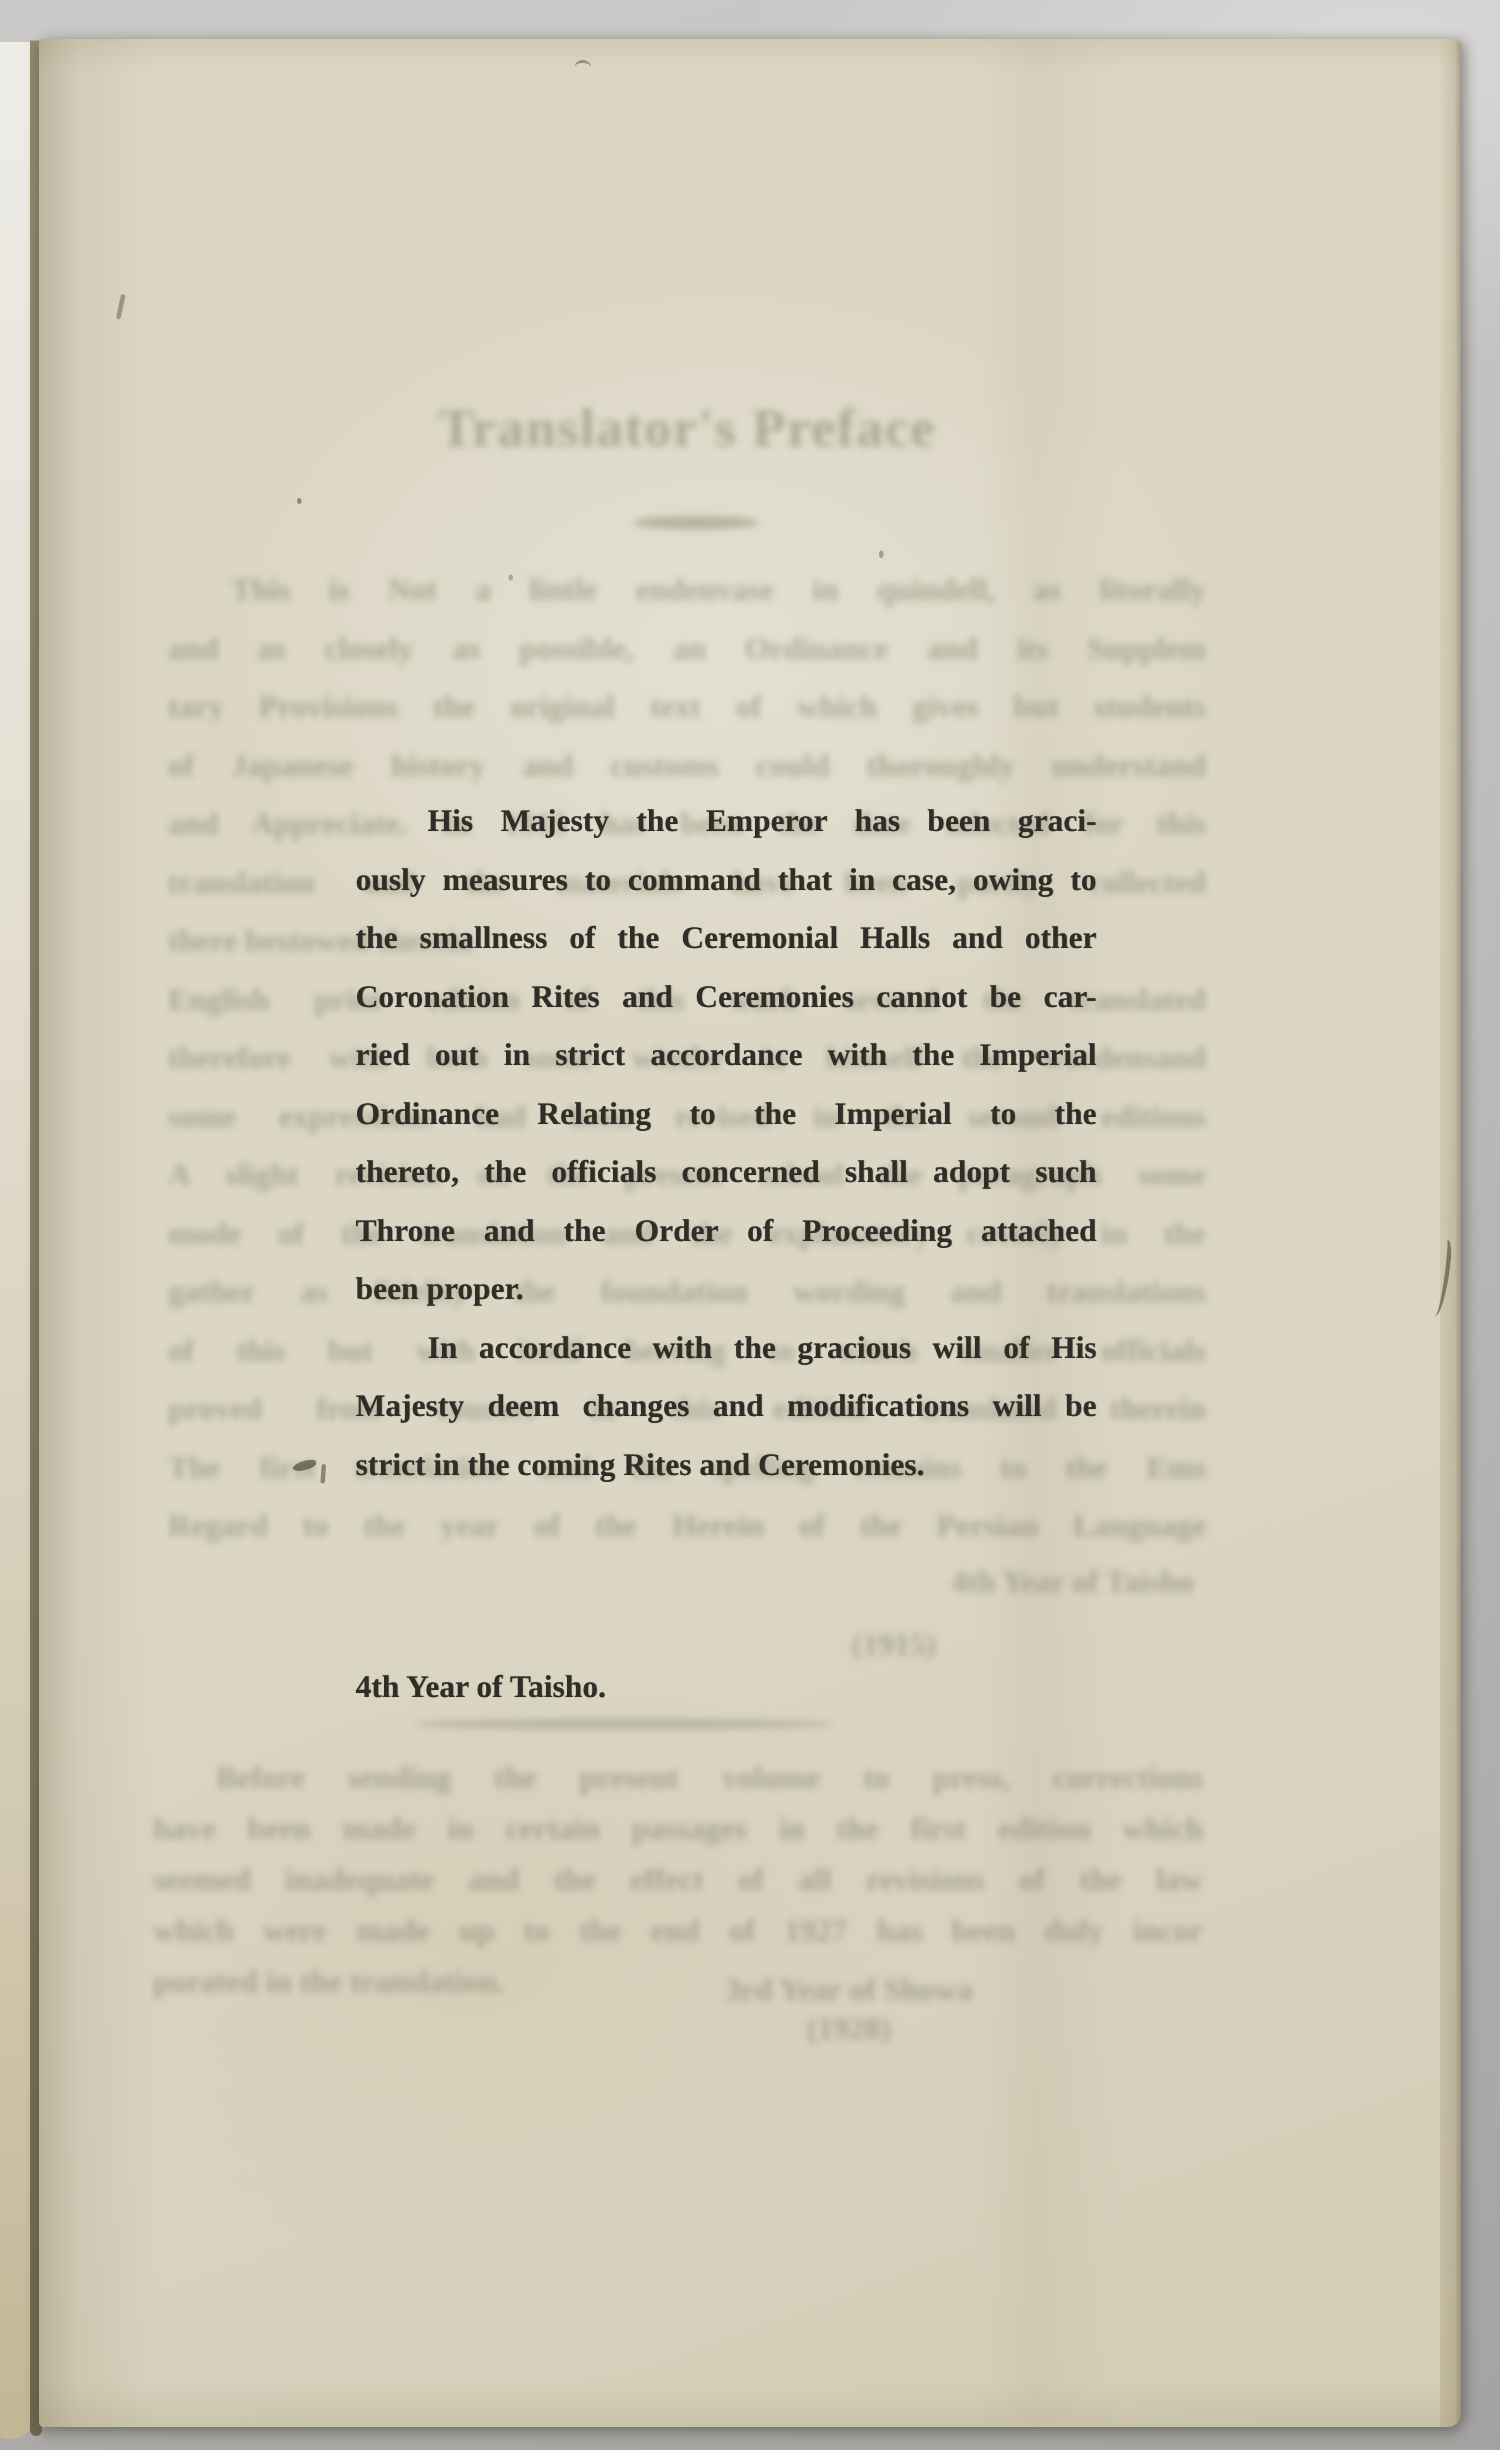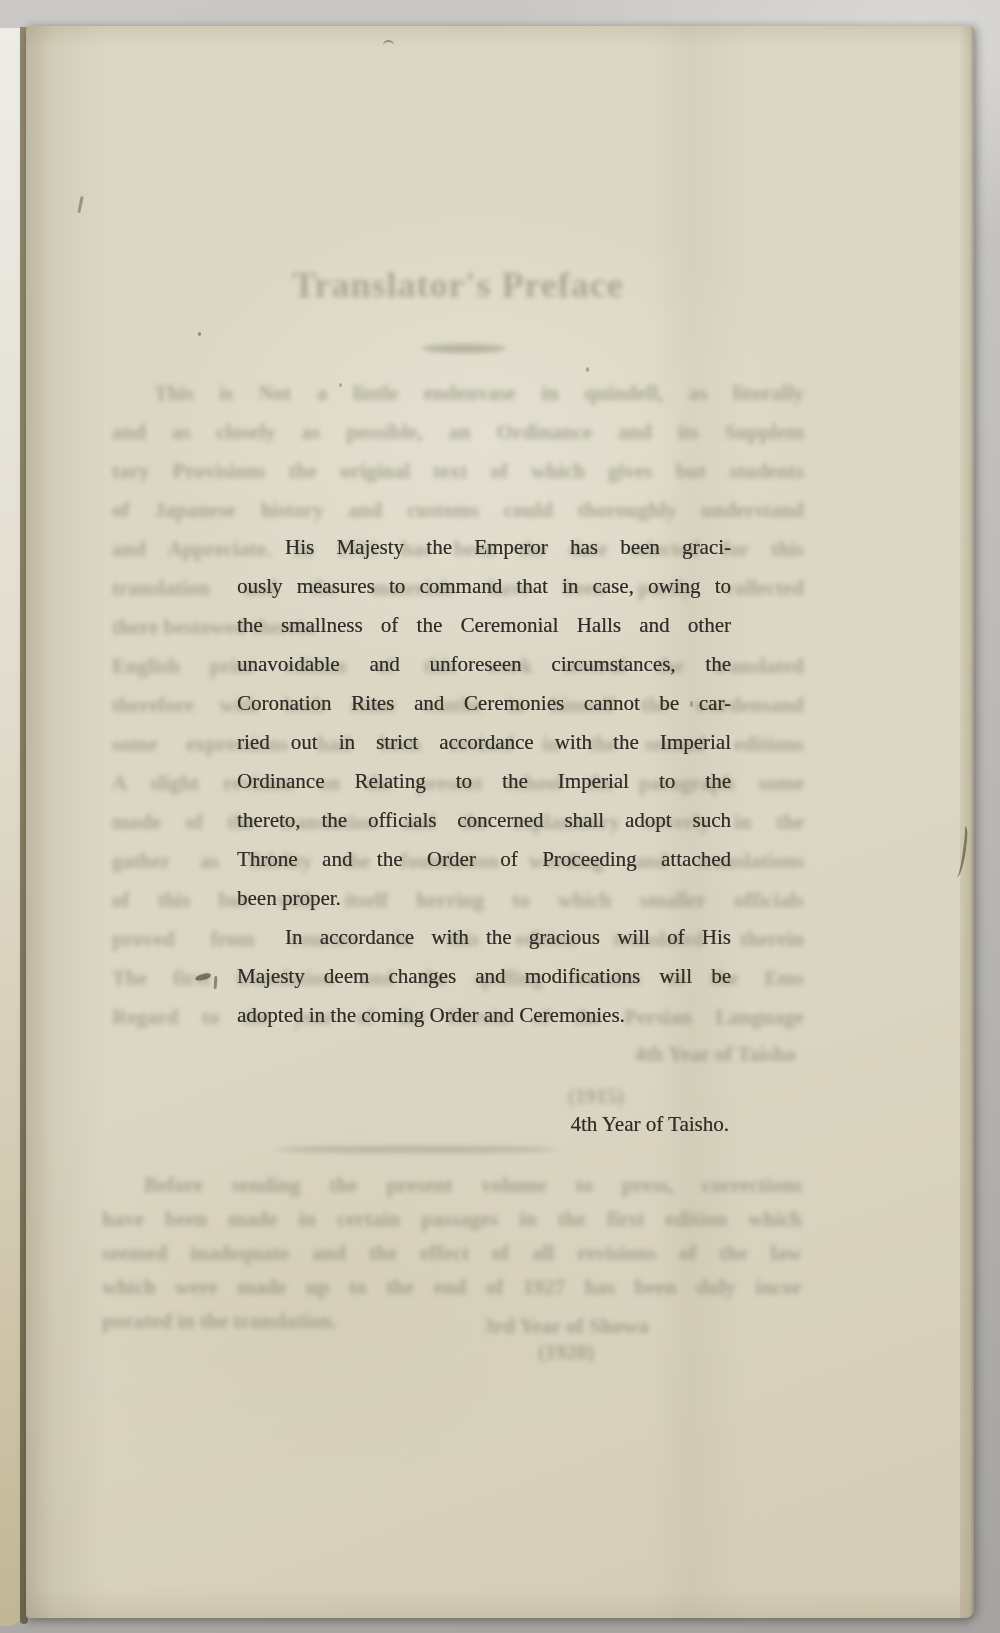--- a/index.html
+++ b/index.html
@@ -63,27 +63,27 @@
   .gline.first { text-indent:42px; }
   .gline.short { text-align-last:left; }
   .g-date1-line { position:absolute; left:380px; top:1016px; width:390px; font-size:21px; text-align:right; padding-right:12px; }
   .g-date1-year { position:absolute; left:500px; top:1058px; width:140px; font-size:21px; text-align:center; }
   .g-underline-smear { position:absolute; left:250px; top:1120px; width:280px; height:7px; background:rgba(128,129,108,.65); border-radius:50%; }
   .g-date2-line { position:absolute; left:400px; top:1288px; width:280px; font-size:21px; text-align:center; }
   .g-date2-year { position:absolute; left:470px; top:1314px; width:140px; font-size:21px; text-align:center; }
   
   .main-text {
     position:absolute; left:211px; top:502px; width:494px; z-index:3;
-    font-size:21px; line-height:39px; font-weight:normal; color:#2f2d27;
+    font-size:21px; line-height:39px; font-weight:bold; color:#2f2d27;
     text-shadow:0.3px 0.3px 0.6px rgba(47,45,39,.55);
   }
   .tline { text-align:justify; text-align-last:justify; text-justify:inter-word; }
   .tline.first { text-indent:48px; }
   .tline.last { text-align-last:left; }
-  .dateline { margin-top:31px; text-align:right; padding-right:2px; }
+  .dateline { margin-top:31px; text-align:left; padding-right:2px; }
   
   .mark { position:absolute; z-index:4; }
   .caret { left:357px; top:14px; width:11px; height:8px; border-top:2.5px solid rgba(93,87,70,.55); border-radius:50% 50% 0 0; }
   .fiber { left:53px; top:170px; width:3px; height:17px; background:rgba(95,88,62,.5); border-radius:2px; transform:rotate(12deg); }
   .dot1 { left:172px; top:306px; width:3px; height:4px; background:rgba(80,75,58,.55); border-radius:50%; }
   .dot2 { left:313px; top:357px; width:3px; height:4px; background:rgba(90,85,65,.4); border-radius:50%; }
   .dot3 { left:560px; top:341px; width:3px; height:5px; background:rgba(90,85,65,.45); border-radius:50%; }
   .dot4 { left:664px; top:675px; width:3px; height:6px; background:rgba(90,85,65,.4); border-radius:50%; }
   .smudge { left:169px; top:948px; width:16px; height:6px; background:rgba(58,53,42,.6); border-radius:60% 40% 50% 50%; transform:rotate(-14deg); }
   .tick { left:188px; top:950px; width:2.5px; height:13px; background:rgba(58,53,42,.5); border-radius:2px; transform:rotate(4deg); }
@@ -136,32 +136,31 @@
       <div class="g-date2-line">3rd Year of Showa</div>
       <div class="g-date2-year">(1928)</div>
     </div>
 
     <div class="main-text">
 
     <div>
           <div class="tline first">His Majesty the Emperor has been graci-</div>
           <div class="tline">ously measures to command that in case, owing to</div>
           <div class="tline">the smallness of the Ceremonial Halls and other</div>
-          <div class="tline">unavoidable and unforeseen circumstances, the</div>
           <div class="tline">Coronation Rites and Ceremonies cannot be car-</div>
           <div class="tline">ried out in strict accordance with the Imperial</div>
           <div class="tline">Ordinance Relating to the Imperial to the</div>
           <div class="tline">thereto, the officials concerned shall adopt such</div>
           <div class="tline">Throne and the Order of Proceeding attached</div>
           <div class="tline last">been proper.</div>
         </div>
         <div>
           <div class="tline first">In accordance with the gracious will of His</div>
           <div class="tline">Majesty deem changes and modifications will be</div>
-          <div class="tline last">adopted in the coming Order and Ceremonies.</div>
+          <div class="tline last">strict in the coming Rites and Ceremonies.</div>
         </div>
       </div>
 
     <div class="main-text" style="top:502px; pointer-events:none; background:none;">
       <div style="height:546px;"></div>
       <div class="dateline">4th Year of Taisho.</div>
     </div>
 
     <div class="mark caret"></div>
     <div class="mark fiber"></div>

